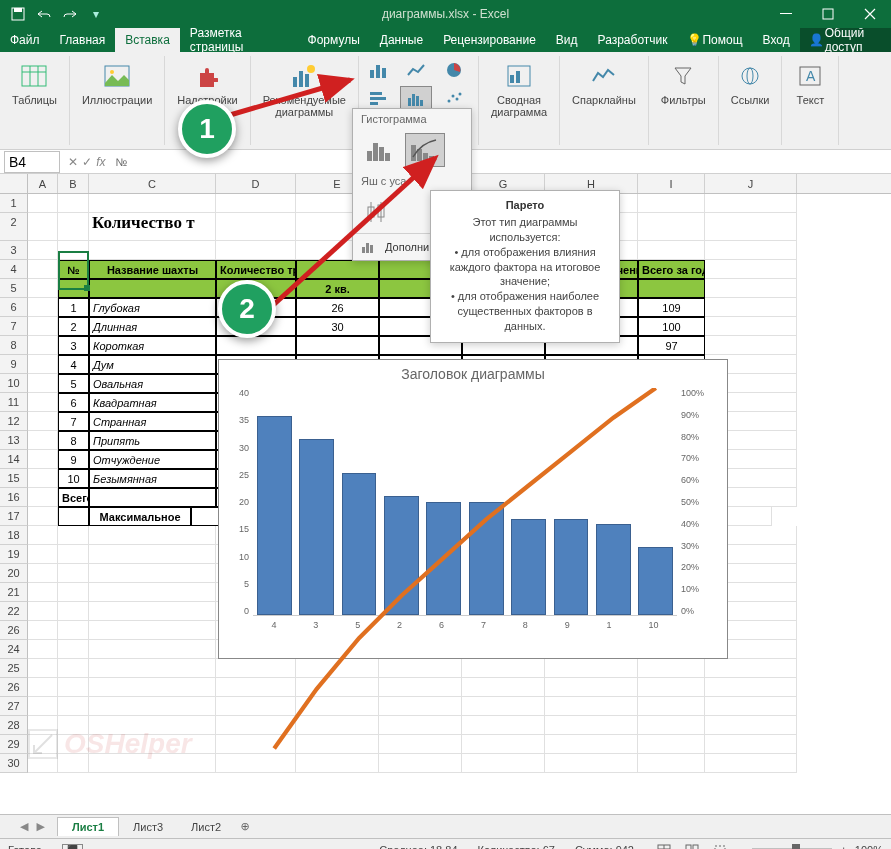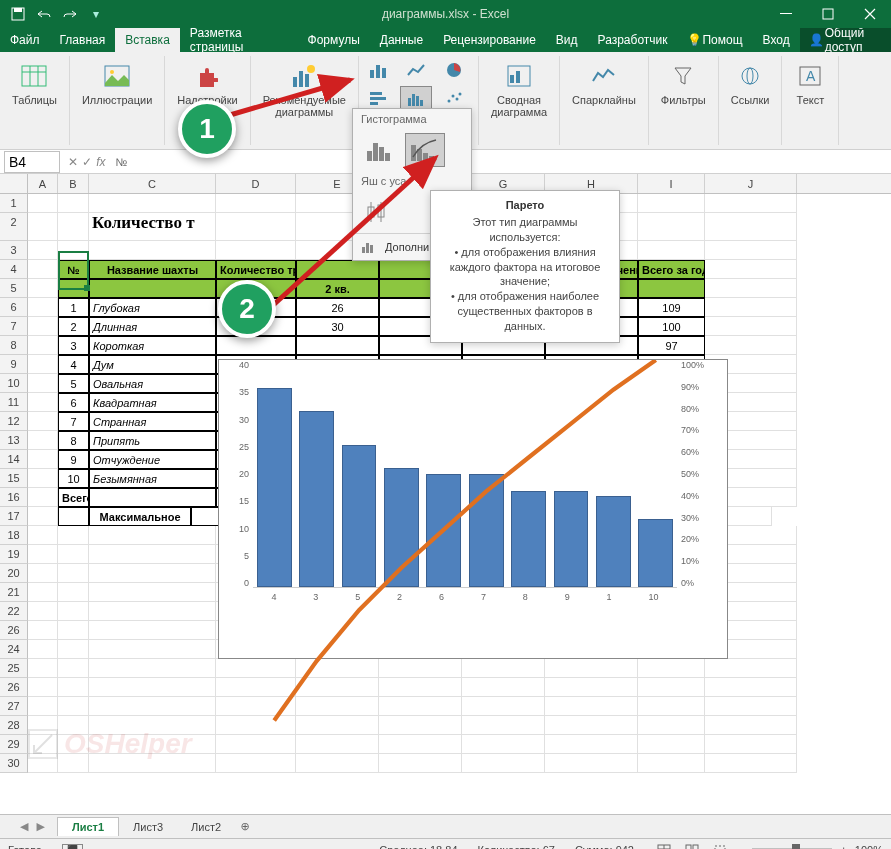--- a/index.html
+++ b/index.html
@@ -728,20 +728,21 @@
         <div class="cell " style="width: 83px;"></div>
         <div class="cell " style="width: 83px;"></div>
         <div class="cell " style="width: 93px;"></div>
         <div class="cell " style="width: 67px;"></div>
         <div class="cell " style="width: 92px;"></div>
       </div>
     </div>
   <div class="selected-cell" style="left:58px;top:77px;width:31px;height:39px;"></div>
 
   <div class="chart-overlay" style="left:218px;top:185px;width:510px;height:300px;">
+    <div class="chart-title">Заголовок диаграммы</div>
     <div class="chart-body">
       <div class="axis-y-left" id="yleft">
           <div>40</div>
           <div>35</div>
           <div>30</div>
           <div>25</div>
           <div>20</div>
           <div>15</div>
           <div>10</div>
           <div>5</div>

